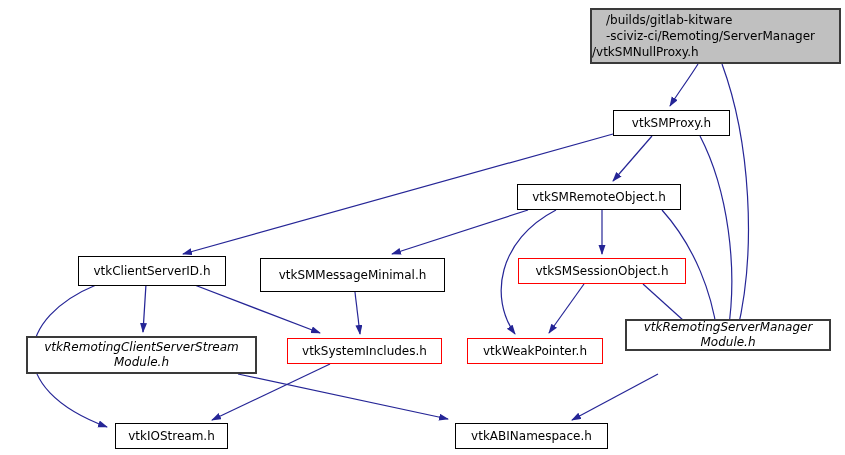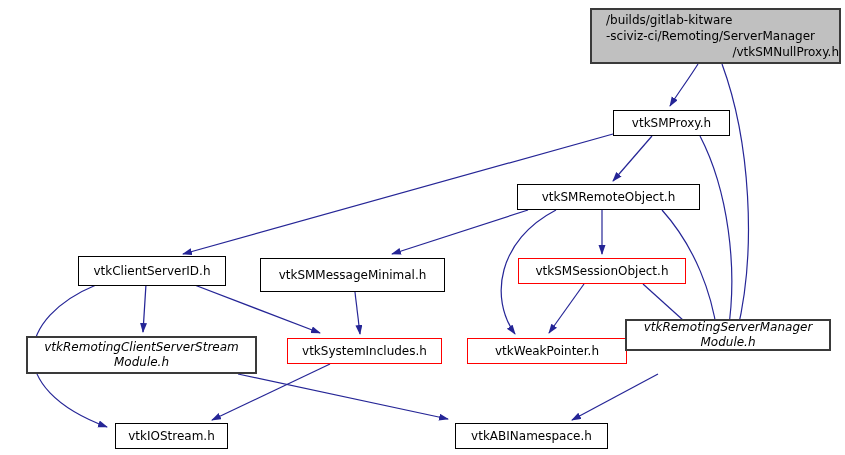--- a/index.html
+++ b/index.html
@@ -20,21 +20,21 @@
     font-size:12px;color:#000000;
     line-height:15px;
     white-space:nowrap;
     cursor:pointer;
     z-index:2;
   }
   .node.thick{border-width:2px;border-color:#3a3a3a;}
   .node.root{background:#c0c0c0;border:2px solid #3a3a3a;line-height:16px;}
   .node.trunc{border-color:#ff0000;justify-content:center;}
   .root .line{width:100%;text-align:left;padding-left:14px;box-sizing:border-box;}
-  .root .line.center{text-align:right;padding-left:0;}
+  .root .line.center{text-align:left;padding-left:0;}
   .mline{width:100%;text-align:center;font-style:italic;}
 </style>
 </head>
 <body>
 
 <div id="canvas">
 
   <svg id="edges" viewBox="0 0 845 455" xmlns="http://www.w3.org/2000/svg">
     <defs>
       <marker id="arrow" markerWidth="10" markerHeight="8" refX="9" refY="3.5" orient="auto" markerUnits="userSpaceOnUse">
@@ -66,21 +66,21 @@
   <div class="node root" style="left:590px;top:8px;width:251px;height:56px">
     <div class="line">/builds/gitlab-kitware</div>
     <div class="line">-sciviz-ci/Remoting/ServerManager</div>
     <div class="line center">/vtkSMNullProxy.h</div>
   </div>
 
   <div class="node" style="left:613px;top:110px;width:117px;height:26px">
     <span>vtkSMProxy.h</span>
   </div>
 
-  <div class="node" style="left:517px;top:184px;width:183px;height:26px">
+  <div class="node" style="left:517px;top:184px;width:164px;height:26px">
     <span>vtkSMRemoteObject.h</span>
   </div>
 
   <div class="node" style="left:78px;top:256px;width:148px;height:30px">
     <span>vtkClientServerID.h</span>
   </div>
 
   <div class="node" style="left:260px;top:258px;width:185px;height:34px">
     <span>vtkSMMessageMinimal.h</span>
   </div>
@@ -91,21 +91,21 @@
 
   <div class="node thick" style="left:26px;top:336px;width:231px;height:38px">
     <div class="mline">vtkRemotingClientServerStream</div>
     <div class="mline">Module.h</div>
   </div>
 
   <div class="node trunc" style="left:287px;top:338px;width:155px;height:26px">
     <span>vtkSystemIncludes.h</span>
   </div>
 
-  <div class="node trunc" style="left:467px;top:338px;width:160px;height:26px">
+  <div class="node trunc" style="left:467px;top:338px;width:136px;height:26px">
     <span>vtkWeakPointer.h</span>
   </div>
 
   <div class="node thick" style="left:625px;top:319px;width:206px;height:32px">
     <div class="mline">vtkRemotingServerManager</div>
     <div class="mline">Module.h</div>
   </div>
 
   <div class="node" style="left:115px;top:423px;width:113px;height:26px">
     <span>vtkIOStream.h</span>

